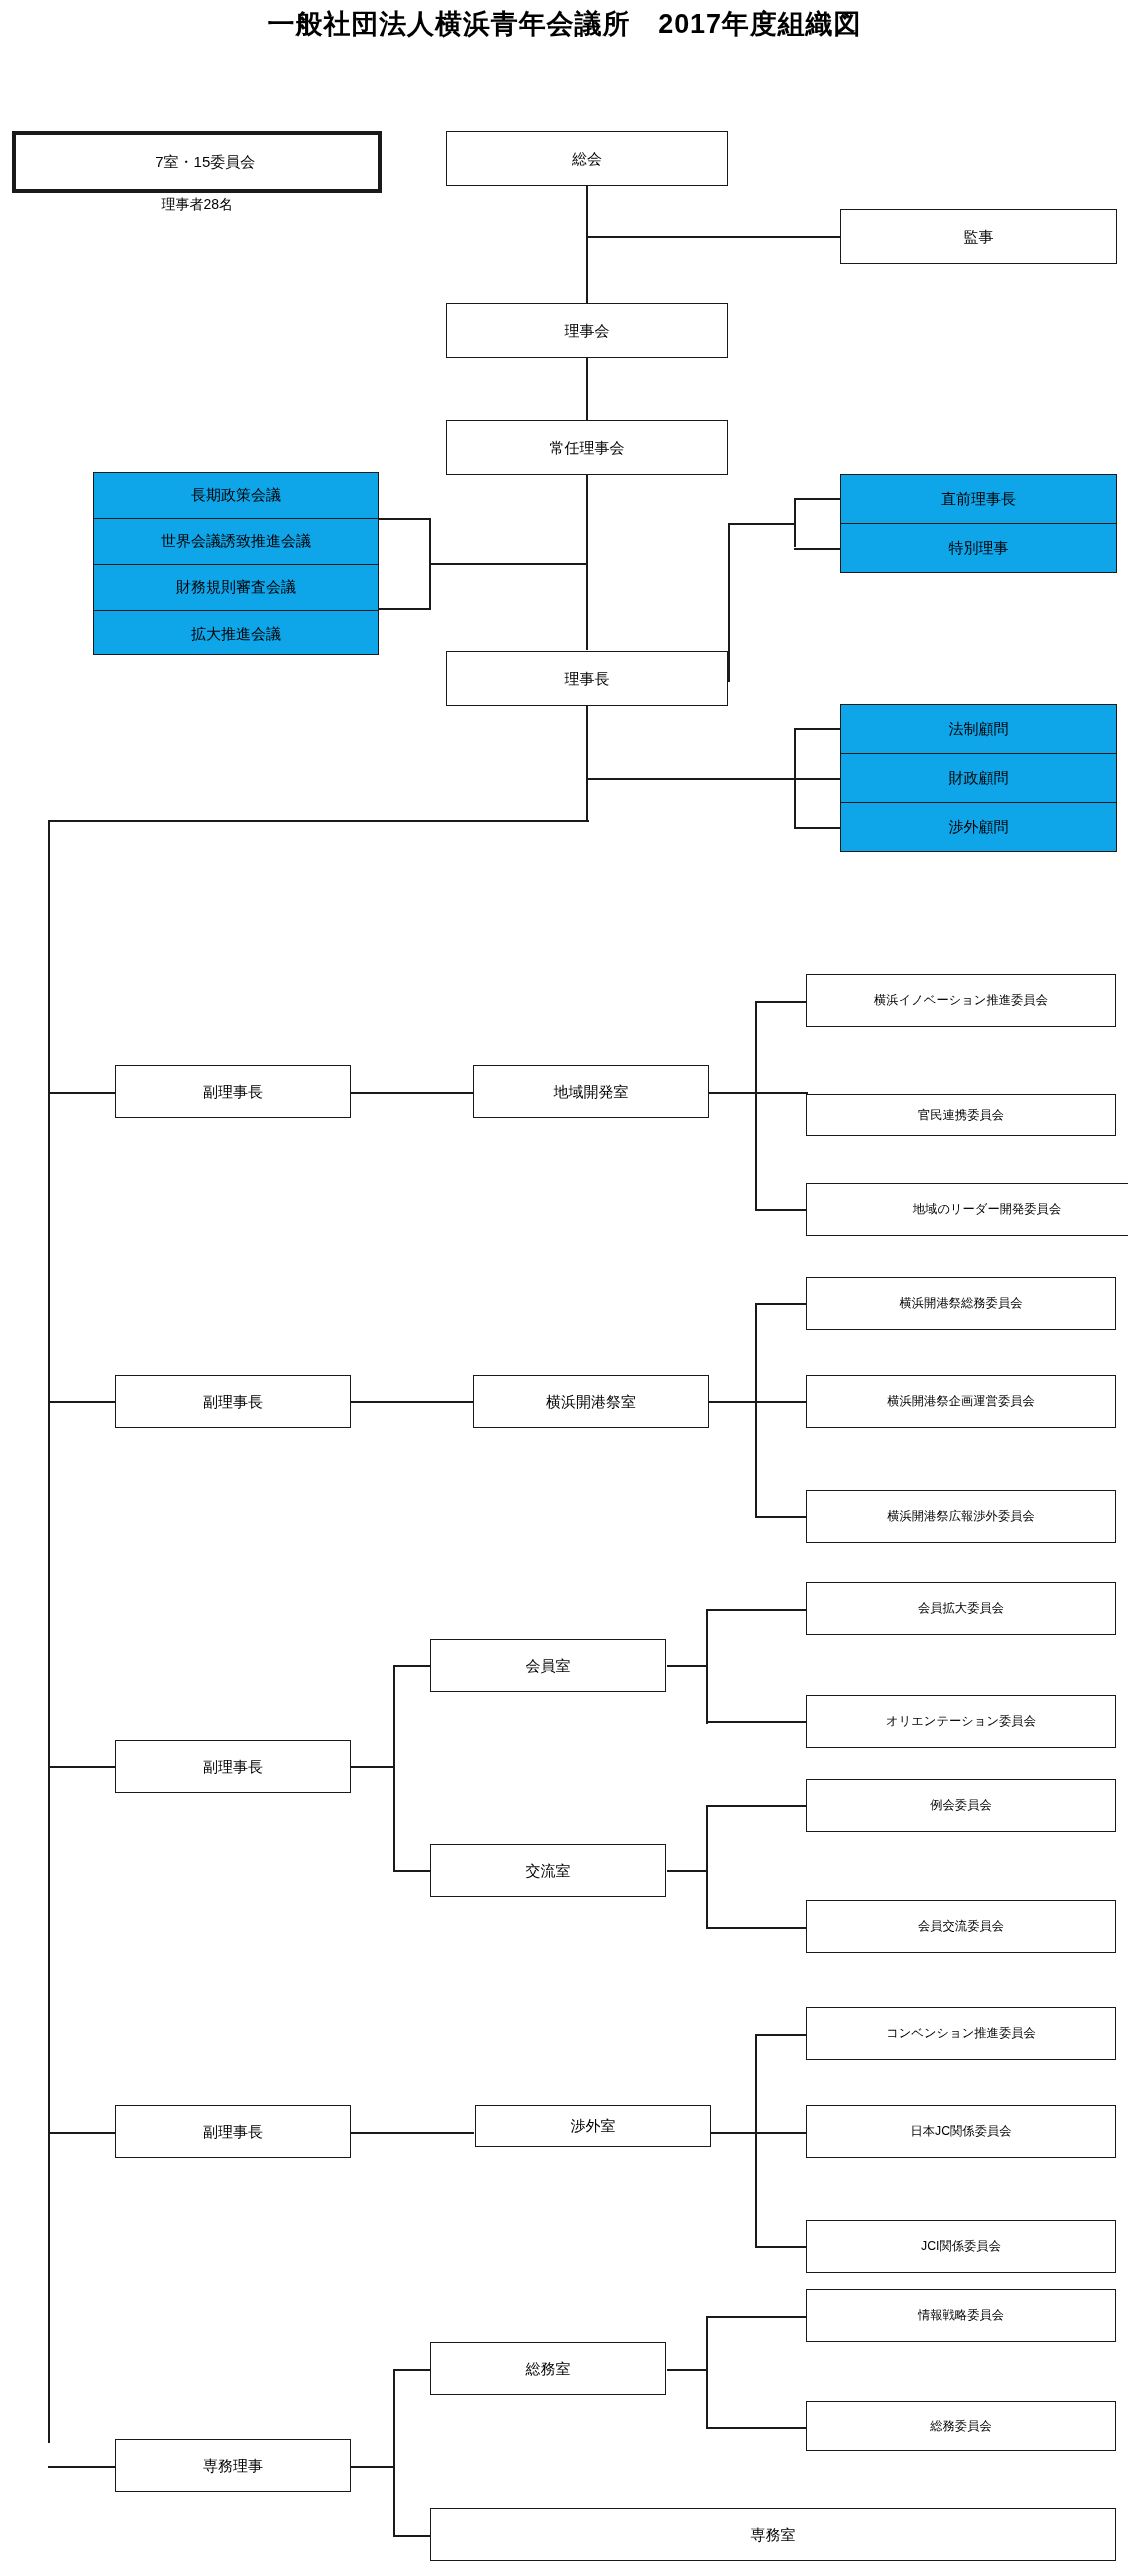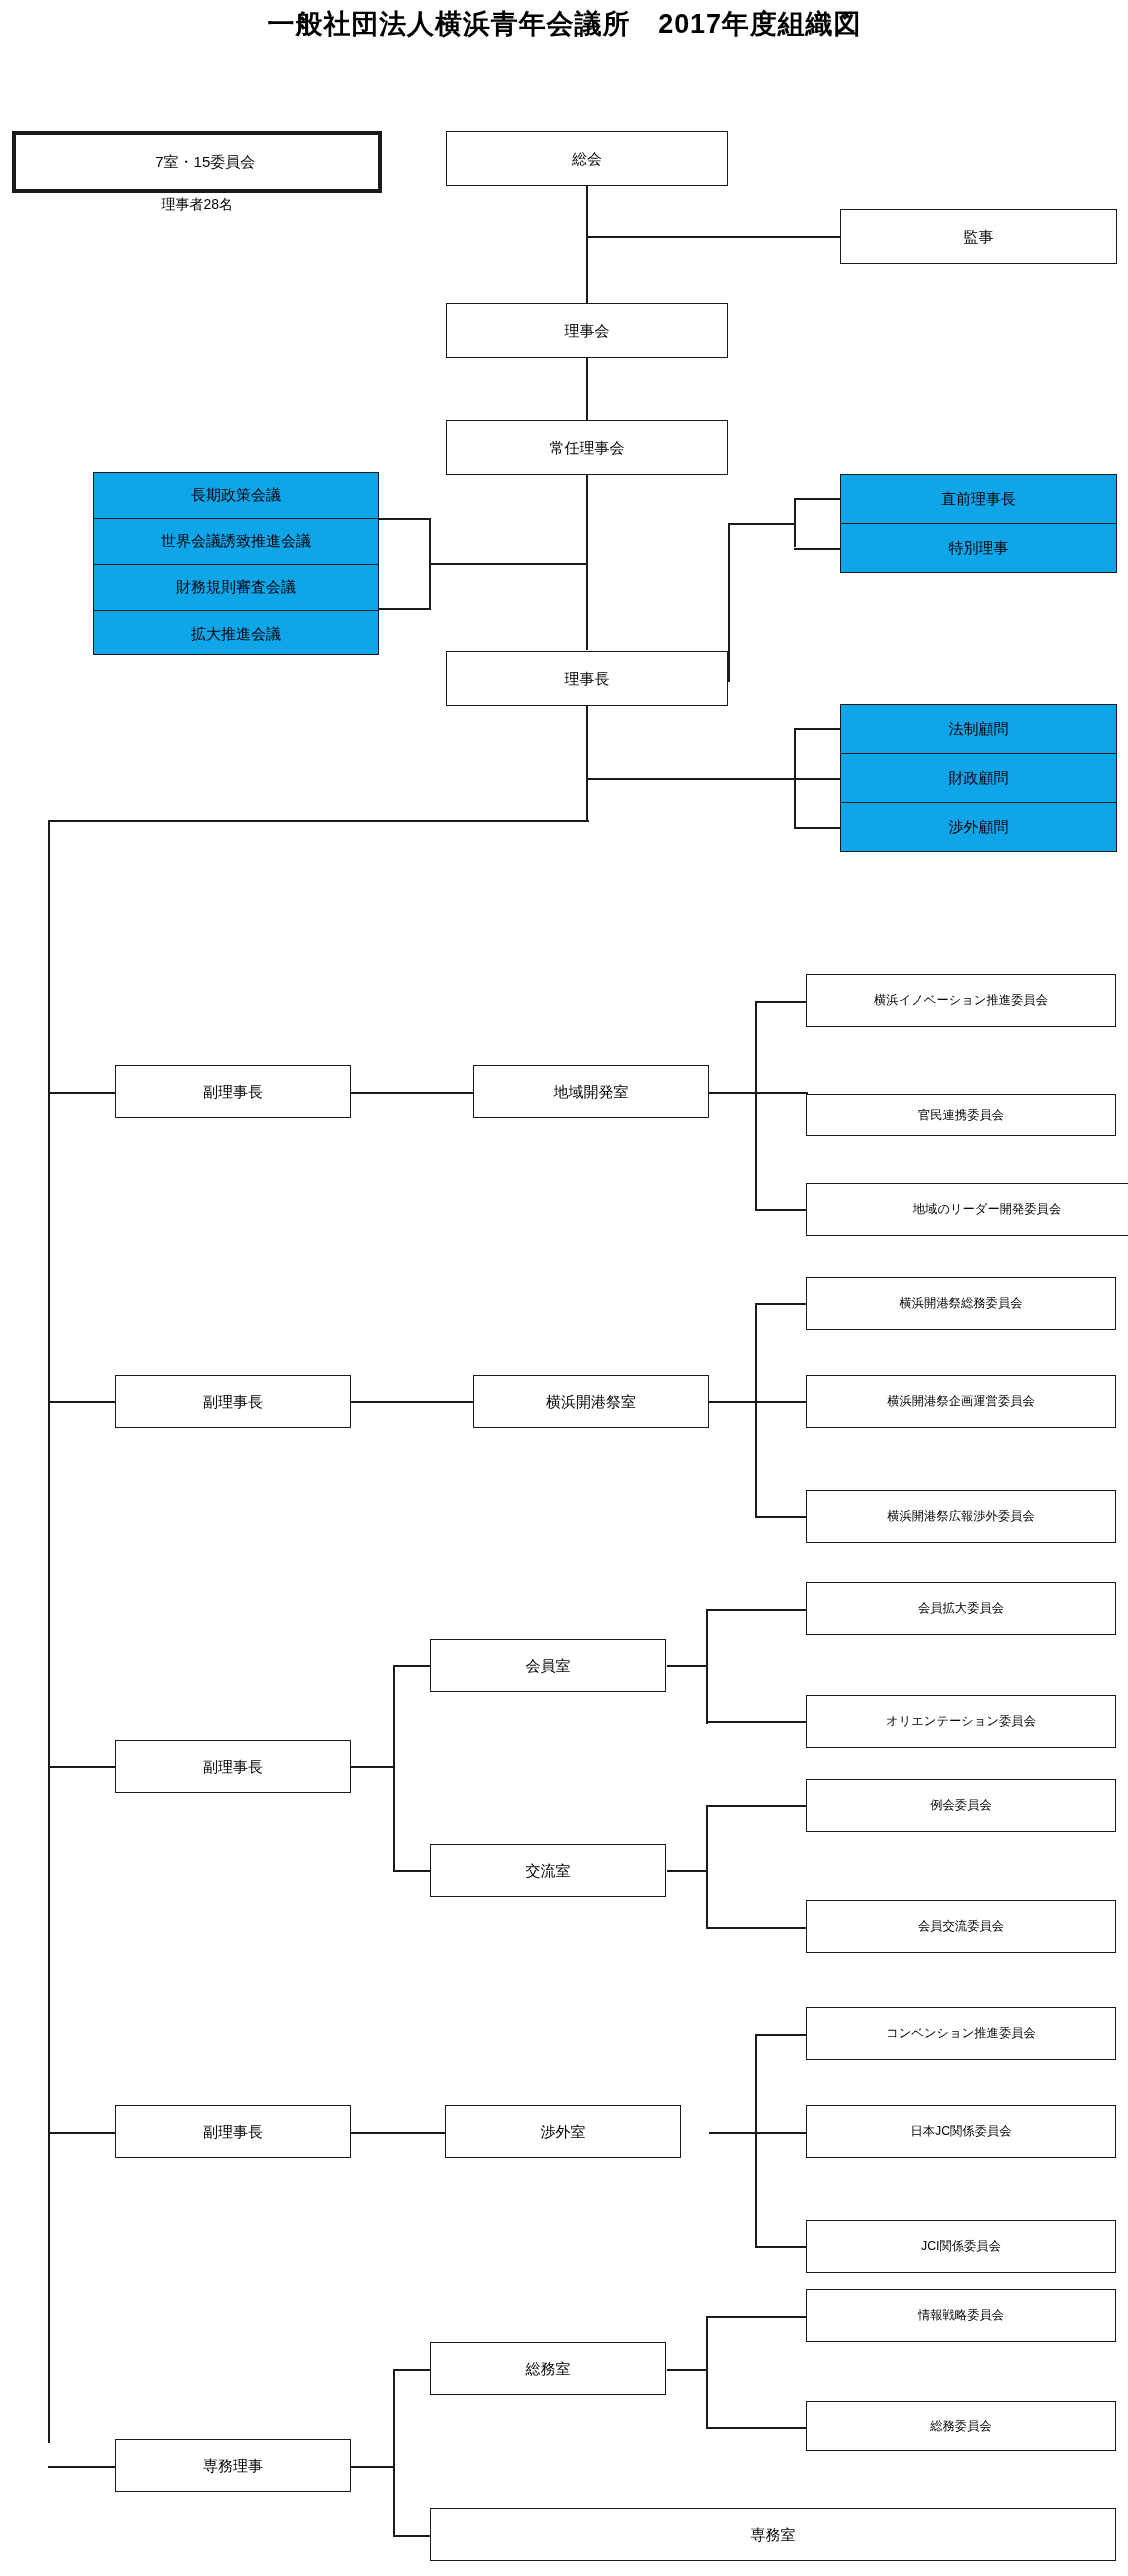--- a/index.html
+++ b/index.html
@@ -240,21 +240,21 @@
   </div>
   <div class="box xsmall" style="left:806px; top:1900px; width:310px; height:53px;">
     <span>会員交流委員会</span>
   </div>
 
   <div class="ln h" style="left:48px; top:2132px; width:69px;"></div>
   <div class="box" style="left:115px; top:2105px; width:236px; height:53px;">
     <span>副理事長</span>
   </div>
   <div class="ln h" style="left:351px; top:2132px; width:123px;"></div>
-  <div class="box" style="left:445px; top:2105px; width:236px; height:53px;">
+  <div class="box" style="left:475px; top:2105px; width:236px; height:42px;">
     <span>渉外室</span>
   </div>
   <div class="ln h" style="left:709px; top:2132px; width:48px;"></div>
   <div class="ln v" style="left:755px; top:2034px; height:214px;"></div>
   <div class="ln h" style="left:755px; top:2034px; width:53px;"></div>
   <div class="ln h" style="left:755px; top:2132px; width:53px;"></div>
   <div class="ln h" style="left:755px; top:2246px; width:53px;"></div>
   <div class="box xsmall" style="left:806px; top:2007px; width:310px; height:53px;">
     <span>コンベンション推進委員会</span>
   </div>

